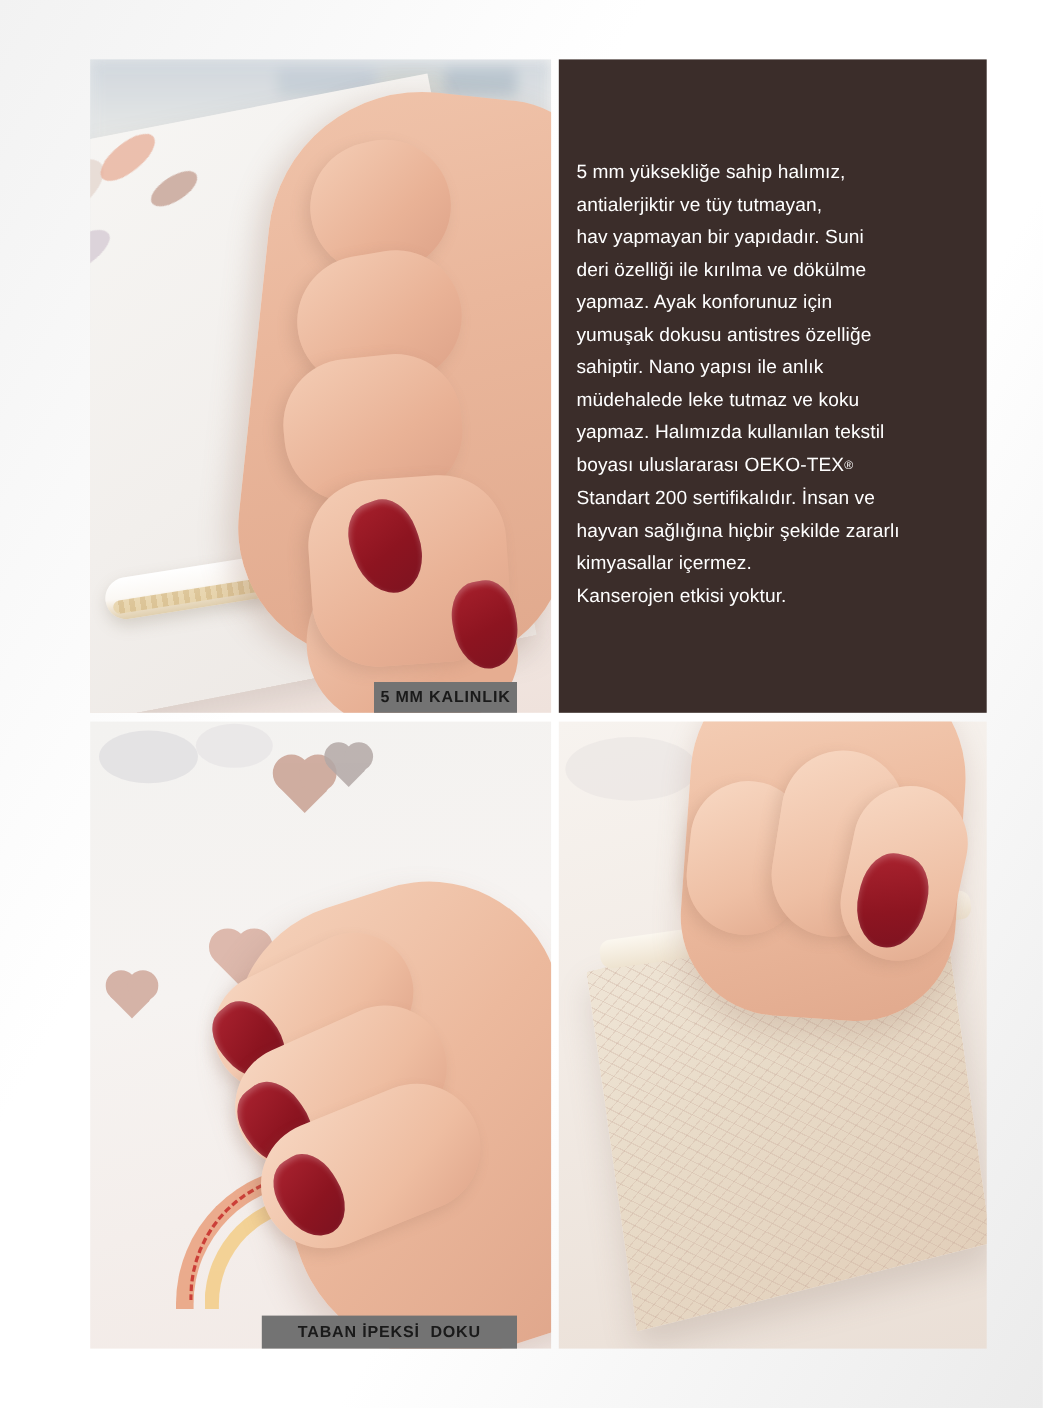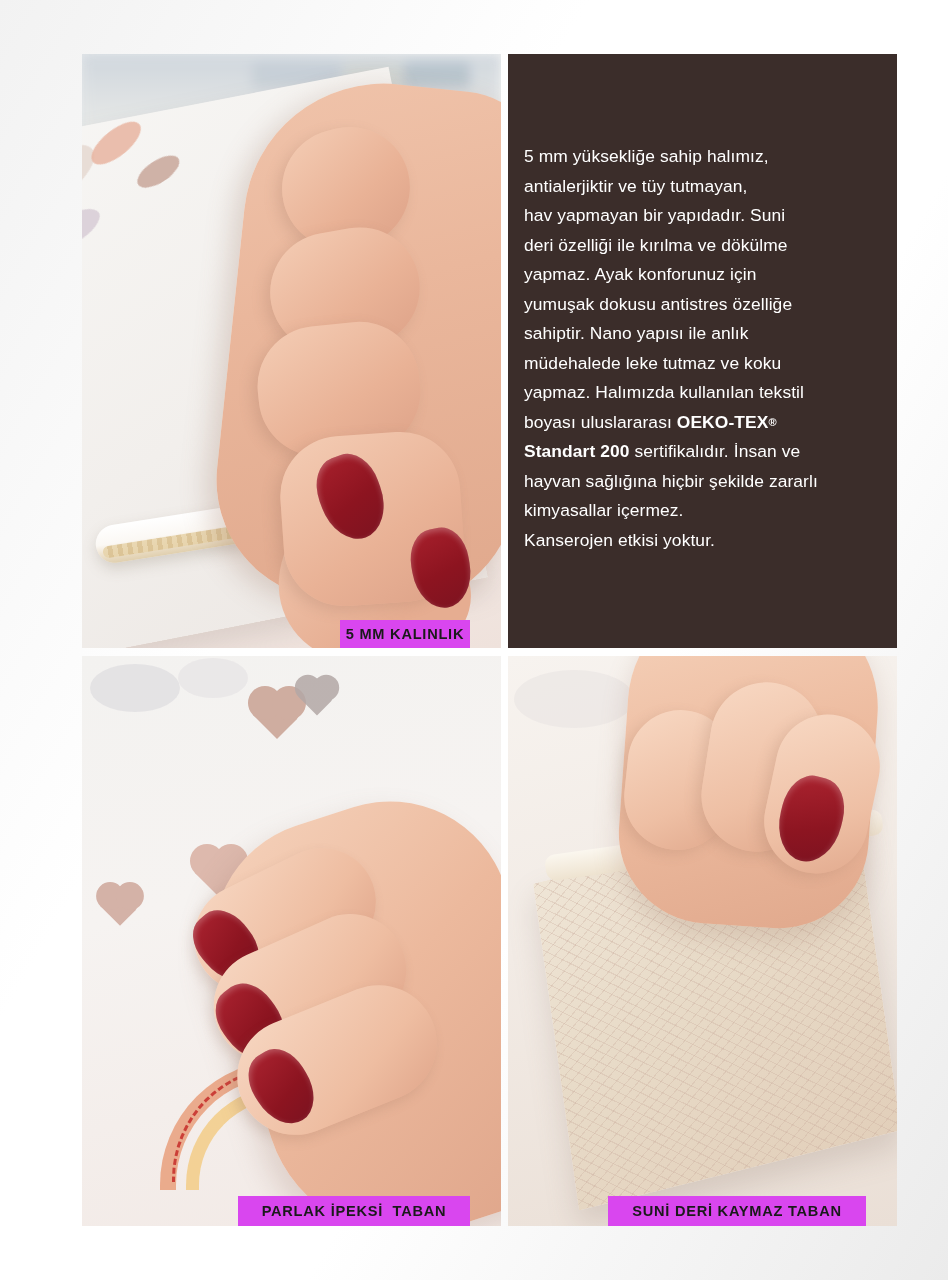--- a/index.html
+++ b/index.html
@@ -138,21 +138,21 @@
   #text-panel .copy {
     position: absolute;
     left: 16px;
     right: 10px;
     top: 88px;
     font-size: 17.4px;
     line-height: 29.5px;
     letter-spacing: .1px;
     white-space: pre-wrap;
   }
-  #text-panel .copy b { font-weight: 700; }
+  #text-panel .copy b { font-weight: 400; }
 
   
   #photo-texture {
     left: 82px;
     top: 656px;
     width: 388px;
     height: 570px;
     background: linear-gradient(165deg,#f3f2f0 0%, #f6f3f1 40%, #f2e9e5 100%);
   }
   #photo-texture .cloud {
@@ -295,21 +295,21 @@
     position:absolute;
     background: linear-gradient(160deg,#ad2430 0%, #8d1521 60%, #7c1220 100%);
     border-radius: 46% 46% 54% 54%;
     box-shadow: inset 0 3px 7px rgba(255,255,255,.26);
   }
   #photo-backing .bn1 { left: 272px; top: 120px; width: 62px; height: 86px; transform: rotate(14deg); }
 
   
   .caption {
     position: absolute;
-    background: #d946ef;
+    background: #737373;
     color: #1a1a1a;
     font-size: 14.6px;
     font-weight: 700;
     letter-spacing: .75px;
     display: flex;
     align-items: center;
     justify-content: center;
     white-space: pre;
   }
   #caption-thickness { left: 340px; top: 620px; width: 130px; height: 28px; }
@@ -373,29 +373,28 @@
     <div class="rainbow2"></div>
     <div class="dots"></div>
     <div class="hand2"></div>
     <div class="fing g1"></div>
     <div class="nl nl1"></div>
     <div class="fing g2"></div>
     <div class="nl nl2"></div>
     <div class="fing g3"></div>
     <div class="nl nl3"></div>
   </div>
-  <div class="caption" id="caption-texture">PARLAK İPEKSİ  TABAN</div>
+  <div class="caption" id="caption-texture">TABAN İPEKSİ  DOKU</div>
 
   <div class="panel" id="photo-backing">
     <div class="bg-motif bm1"></div>
     <div class="bg-motif bm2"></div>
     <div class="bg-motif bm3"></div>
     <div class="flap"></div>
     <div class="flap-edge"></div>
     <div class="hand3"></div>
     <div class="f bf1"></div>
     <div class="f bf2"></div>
     <div class="f bf3"></div>
     <div class="bnail bn1"></div>
   </div>
-  <div class="caption" id="caption-backing">SUNİ DERİ KAYMAZ TABAN</div>
 
 </div>
 
 </body></html>

